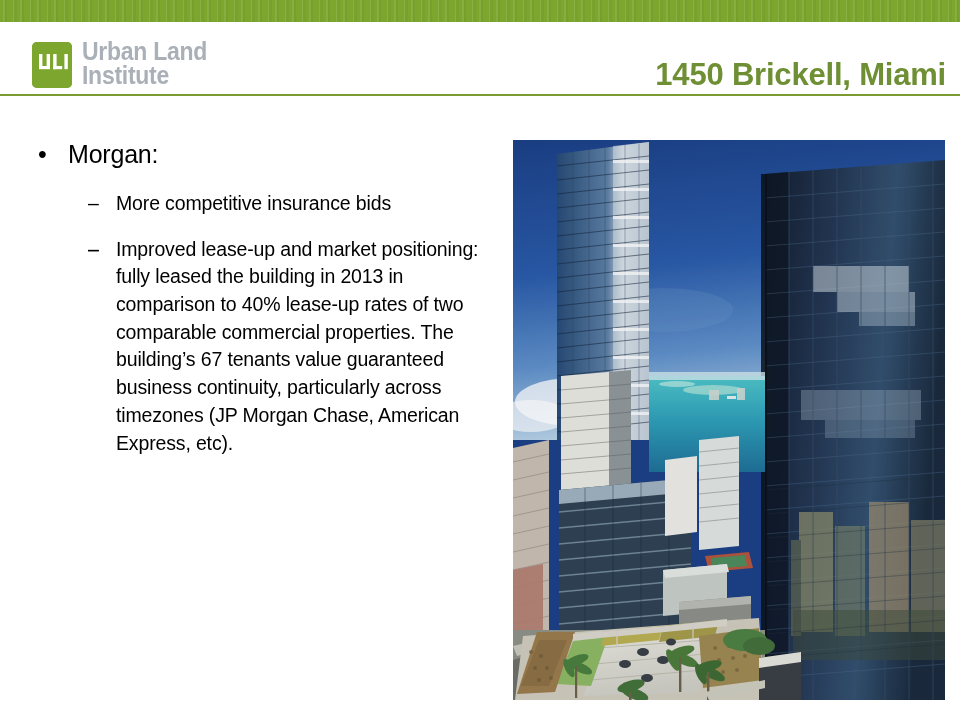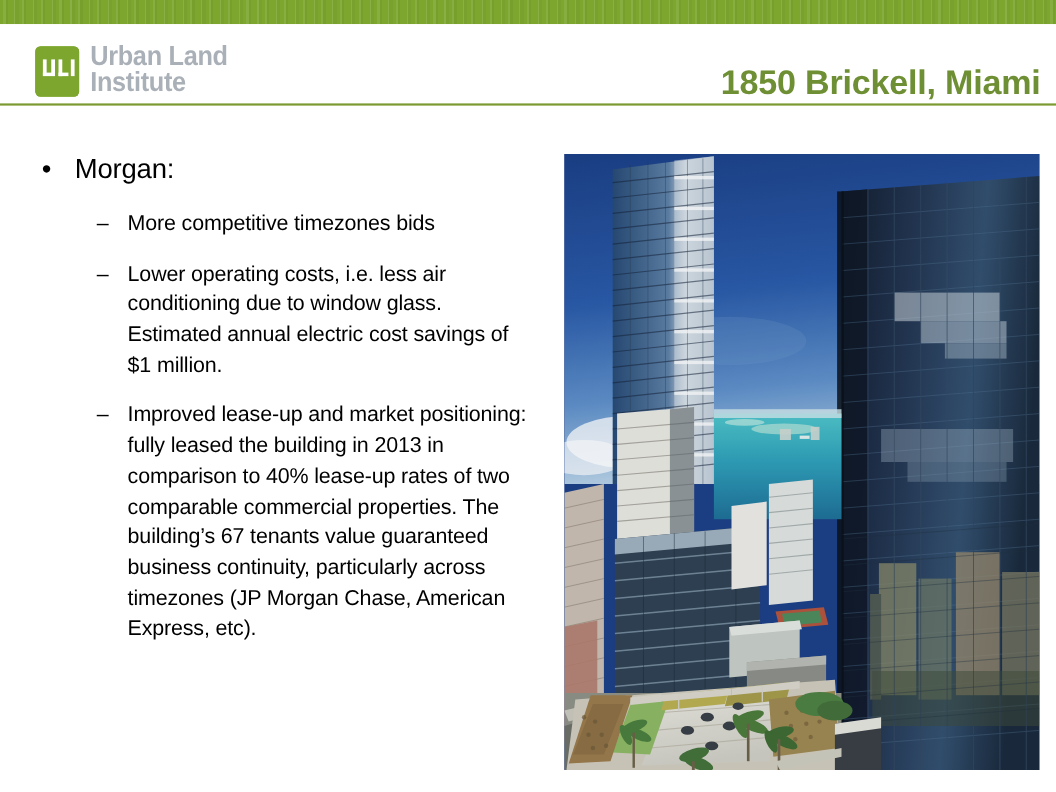--- a/index.html
+++ b/index.html
@@ -175,38 +175,37 @@
 
       <rect x="7" y="30" width="28.8" height="2.6" fill="#ffffff" opacity="0.0"></rect>
     </svg>
   </div>
   <div class="logo-words">
     <span class="logo-line">Urban Land</span>
     <span class="logo-line">Institute</span>
   </div>
 </div>
 
-<div class="deck-title">1850 Brickell, Miami</div>
+<div class="deck-title">1450 Brickell, Miami</div>
 <div class="header-rule"></div>
 
 <div class="body-col">
 
   <div class="bullet-l1">
     <span class="marker">•</span>
     <span>Morgan:</span>
   </div>
 
   <div class="bullet-l2">
     <span class="marker">–</span>
-    <span>More competitive timezones bids</span>
+    <span>More competitive insurance bids</span>
   </div>
 
   <div class="bullet-l2">
     <span class="marker">–</span>
-    <span>Lower operating costs, i.e. less air conditioning due to window glass. Estimated annual electric cost savings of $1 million.</span>
   </div>
 
   <div class="bullet-l2">
     <span class="marker">–</span>
     <span>Improved lease-up and market positioning: fully leased the building in 2013 in comparison to 40% lease-up rates of two comparable commercial properties. The building’s 67 tenants value guaranteed business continuity, particularly across timezones (JP Morgan Chase, American Express, etc).</span>
   </div>
 
 </div>
 
 <div class="photo">

